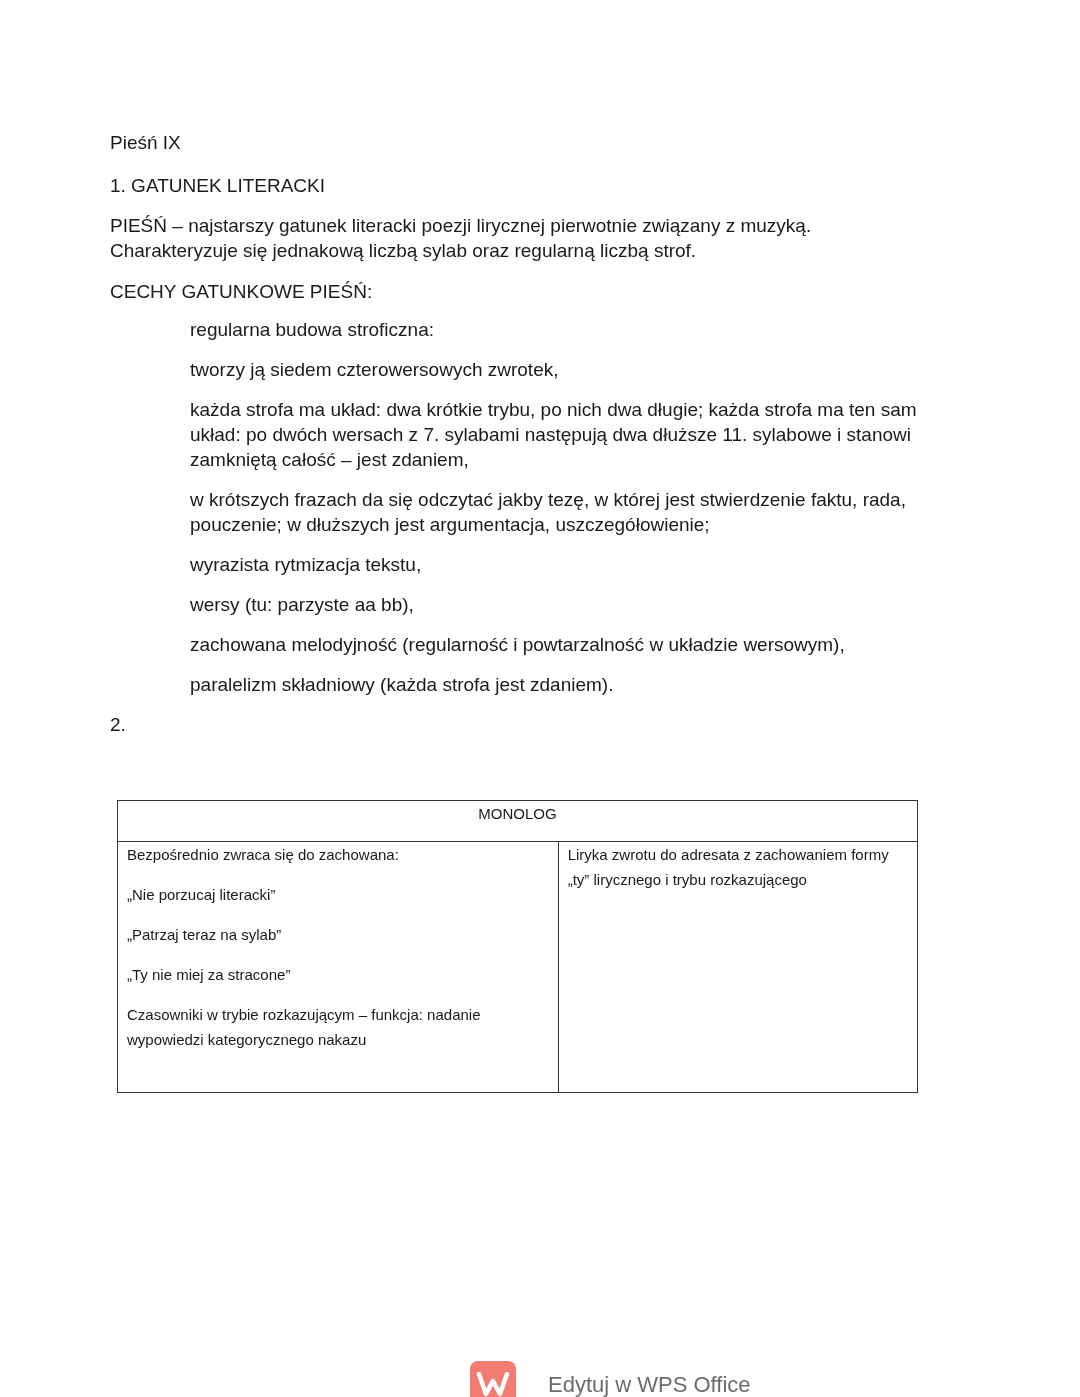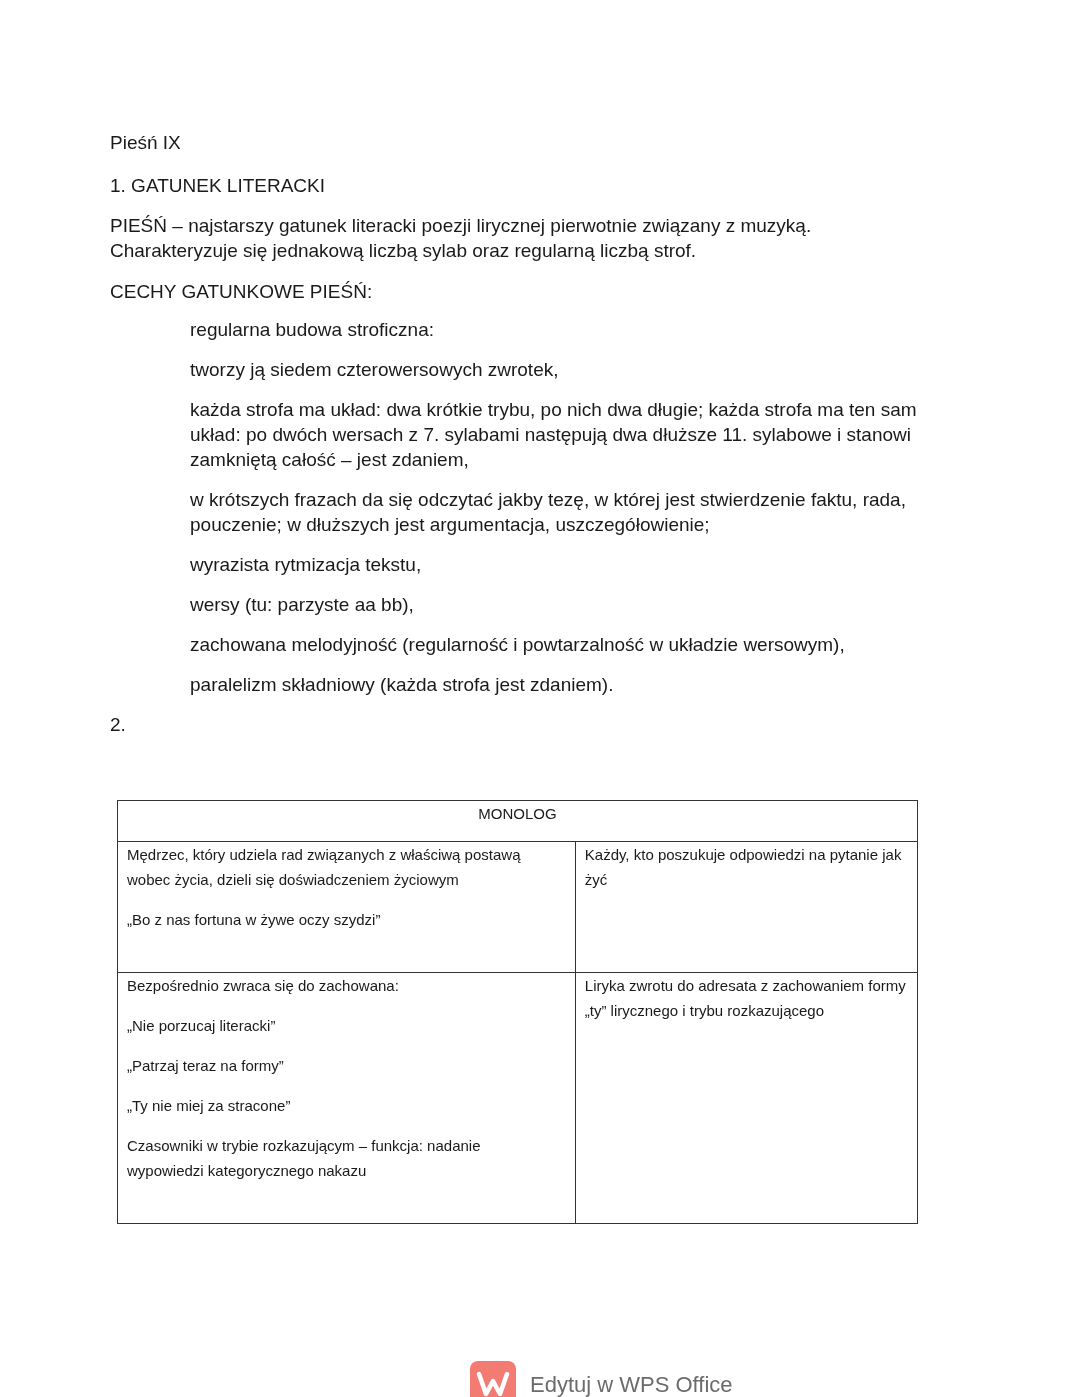--- a/index.html
+++ b/index.html
@@ -17,21 +17,21 @@
     table.mono td { border: 1.5px solid #333; vertical-align: top; padding: 0 9px; }
     .mhead { text-align: center; height: 40px; padding-top: 0 !important; }
     .mhead span { display: block; margin-top: 0; }
     .colh { height: 40px; }
     .cell p { margin: 0 0 15px 0; }
     .cell p:last-child { margin-bottom: 15px; }
     .r1 td { height: 130px; }
     .r2 td { height: 250px; }
     .wps {
       position: absolute; left: 470px; top: 1360px; height: 37px;
-      display: flex; align-items: center; gap: 14px;
+      display: flex; align-items: center; gap: 32px;
     }
     .wps-logo {
       width: 46px; height: 46px; background: #f27b72; border-radius: 8px;
       display: flex; align-items: center; justify-content: center; margin-top: 10px;
     }
     .wps-text { font-size: 22px; color: #6b6b6b; margin-top: 12px; }
   </style>
 </head>
 <body>
 
@@ -55,34 +55,25 @@
 
 <p class="p" style="top:712px">2.</p>
 
 <table class="mono">
   <tbody>
       <tr>
     <td colspan="2" class="mhead">
       <span style="display:block;padding-top:0px">MONOLOG</span>
     </td>
   </tr>
-  <tr class="r1">
-    <td class="cell">
-      <p style="white-space:normal">Mędrzec, który udziela rad związanych z właściwą postawą wobec życia, dzieli się doświadczeniem życiowym</p>
-      <p>„Bo z nas fortuna w żywe oczy szydzi”</p>
-    </td>
-    <td class="cell">
-      <p>Każdy, kto poszukuje odpowiedzi na pytanie jak żyć</p>
-    </td>
-  </tr>
   <tr class="r2">
     <td class="cell">
       <p>Bezpośrednio zwraca się do zachowana:</p>
       <p>„Nie porzucaj literacki”</p>
-      <p>„Patrzaj teraz na formy”</p>
+      <p>„Patrzaj teraz na sylab”</p>
       <p>„Ty nie miej za stracone”</p>
       <p style="padding-right:60px">Czasowniki w trybie rozkazującym – funkcja: nadanie wypowiedzi kategorycznego nakazu</p>
     </td>
     <td class="cell">
       <p>Liryka zwrotu do adresata z zachowaniem formy „ty” lirycznego i trybu rozkazującego</p>
     </td>
   </tr>
 </tbody>
   </table>
 

